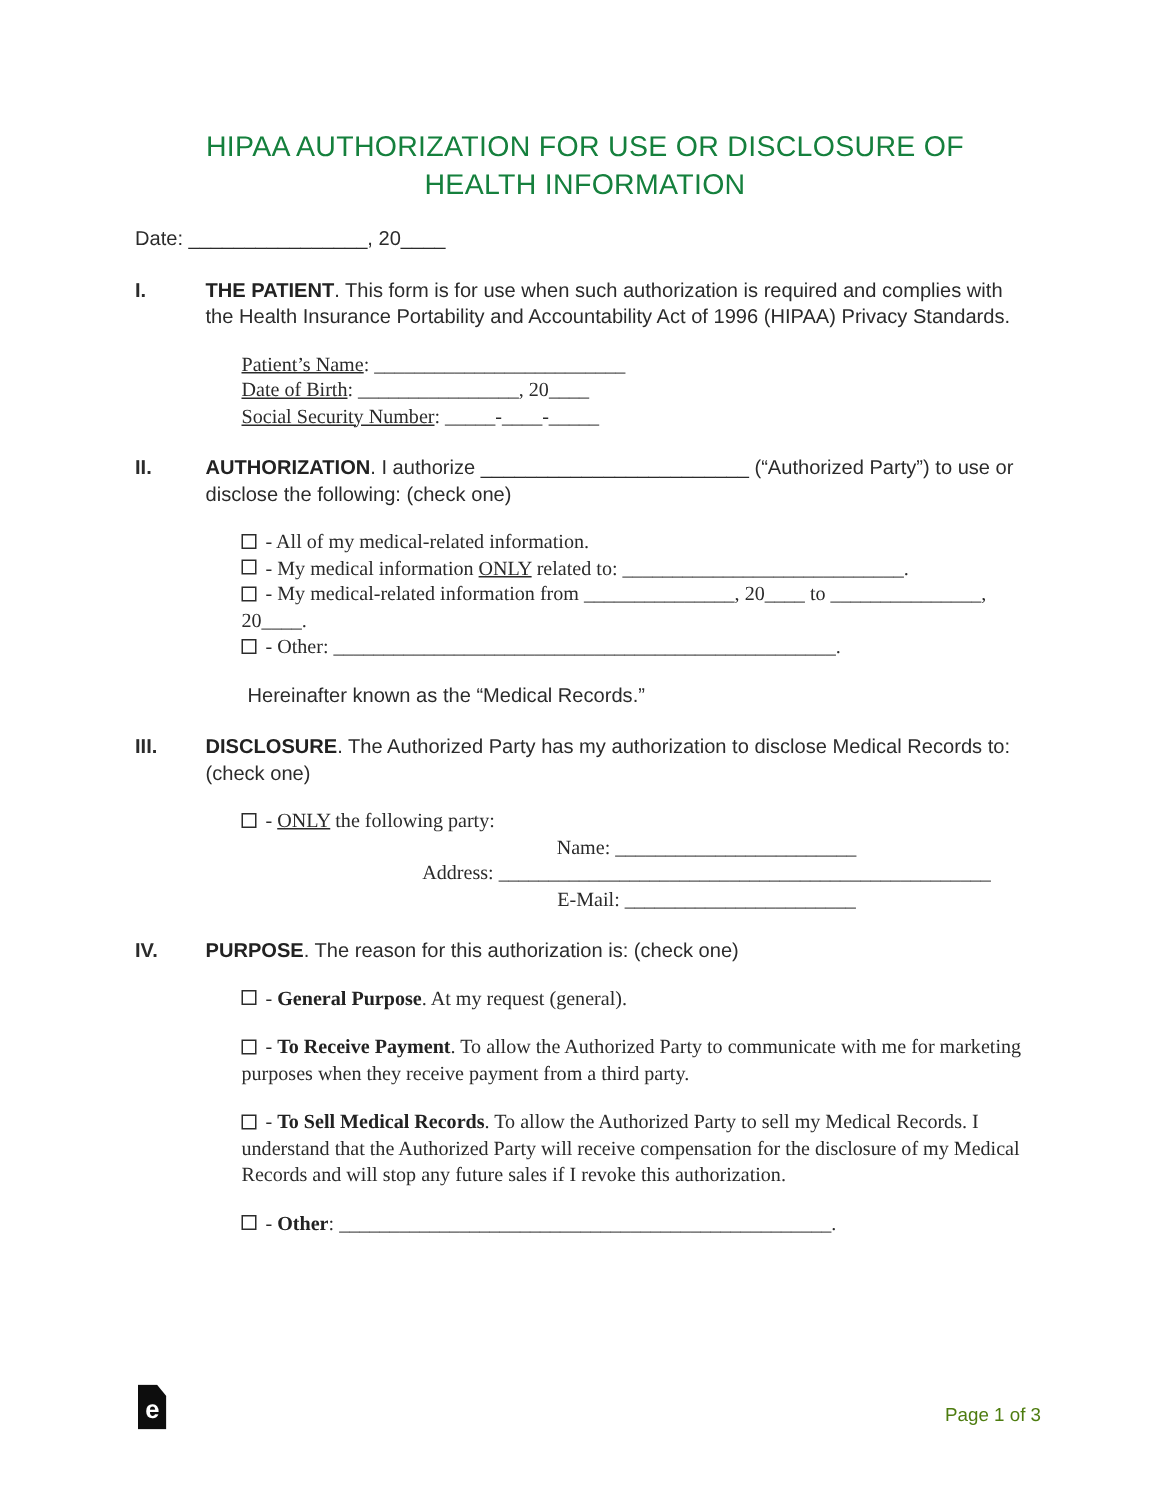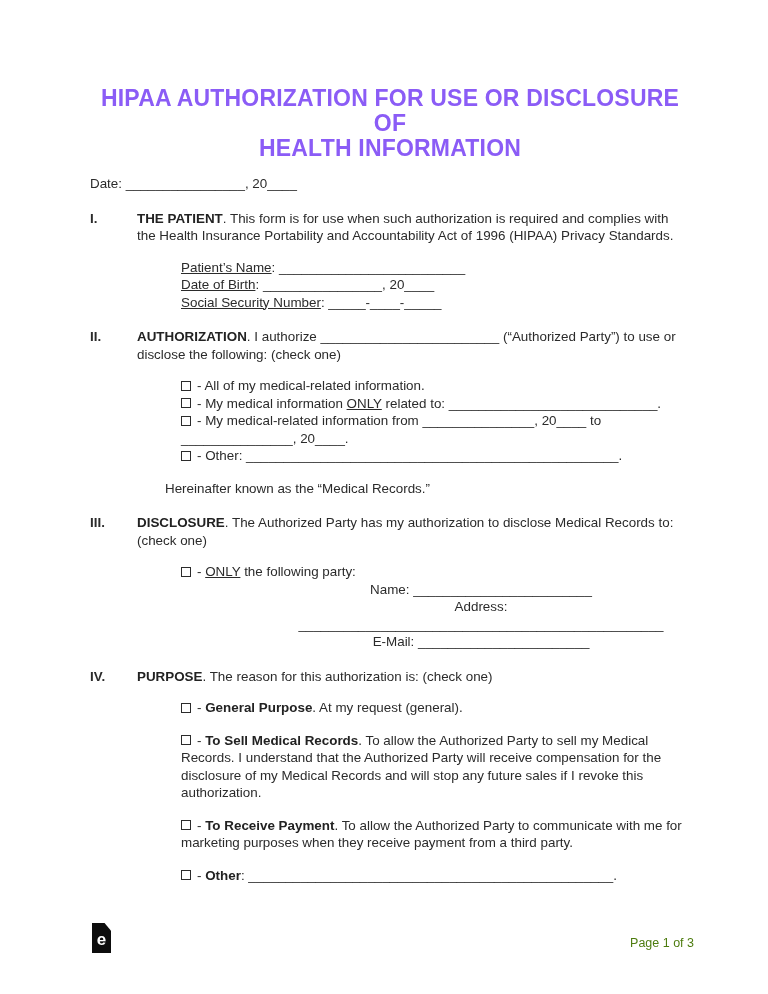--- a/index.html
+++ b/index.html
@@ -11,33 +11,33 @@
     background: #ffffff;
     color: #2b2b2b;
     font-family: "Liberation Sans", "DejaVu Sans", sans-serif;
     font-size: 13.4px;
     line-height: 17.5px;
     padding: 86px 78px 0 90px;
     overflow: hidden;
   }
   .title {
     text-align: center;
-    font-weight: bold;
-    font-size: 23px;
+    font-weight: normal;
+    font-size: 19px;
     line-height: 25px;
-    color: #8b5cf6;
+    color: #15803d;
     letter-spacing: 0.2px;
   }
   .dateline { margin-top: 14px; }
   .section { display: flex; margin-top: 17px; }
   .num { width: 47px; flex: none; font-weight: bold; }
   .content { flex: 1; min-width: 0; }
   b { font-weight: bold; color: #222; }
   .block { margin-top: 14px; }
-  .indent1 { margin-left: 44px; }
+  .indent1 { margin-left: 24px; font-family: Liberation Serif, serif; }
   .indent2 { margin-left: 91px; text-align: center; }
   .note { margin-top: 15px; margin-left: 28px; }
   .spaced p + p { margin-top: 15px; }
   .u { text-decoration: underline; }
   .cb {
     display: inline-block;
     width: 10px;
     height: 10px;
     border: 1.3px solid #2b2b2b;
     margin-right: 6px;
@@ -123,22 +123,22 @@
       </div>
     </div>
   </div>
 
   <div class="section">
     <div class="num">IV.</div>
     <div class="content">
       <p><b>PURPOSE</b><span>. The reason for this authorization is: (check one)</span></p>
       <div class="block indent1 spaced">
         <p><span class="cb"></span><span>- </span><b>General Purpose</b><span>. At my request (general).</span></p>
+        <p><span class="cb"></span><span>- </span><b>To Receive Payment</b><span>. To allow the Authorized Party to communicate with me for marketing purposes when they receive payment from a third party.</span></p>
         <p><span class="cb"></span><span>- </span><b>To Sell Medical Records</b><span>. To allow the Authorized Party to sell my Medical Records. I understand that the Authorized Party will receive compensation for the disclosure of my Medical Records and will stop any future sales if I revoke this authorization.</span></p>
-        <p><span class="cb"></span><span>- </span><b>To Receive Payment</b><span>. To allow the Authorized Party to communicate with me for marketing purposes when they receive payment from a third party.</span></p>
         <p><span class="cb"></span><span>- </span><b>Other</b><span>: _________________________________________________.</span></p>
       </div>
     </div>
   </div>
 
   <div class="footer-logo">
     <span>e</span>
   </div>
   <div class="pagenum">Page 1 of 3</div>
 

